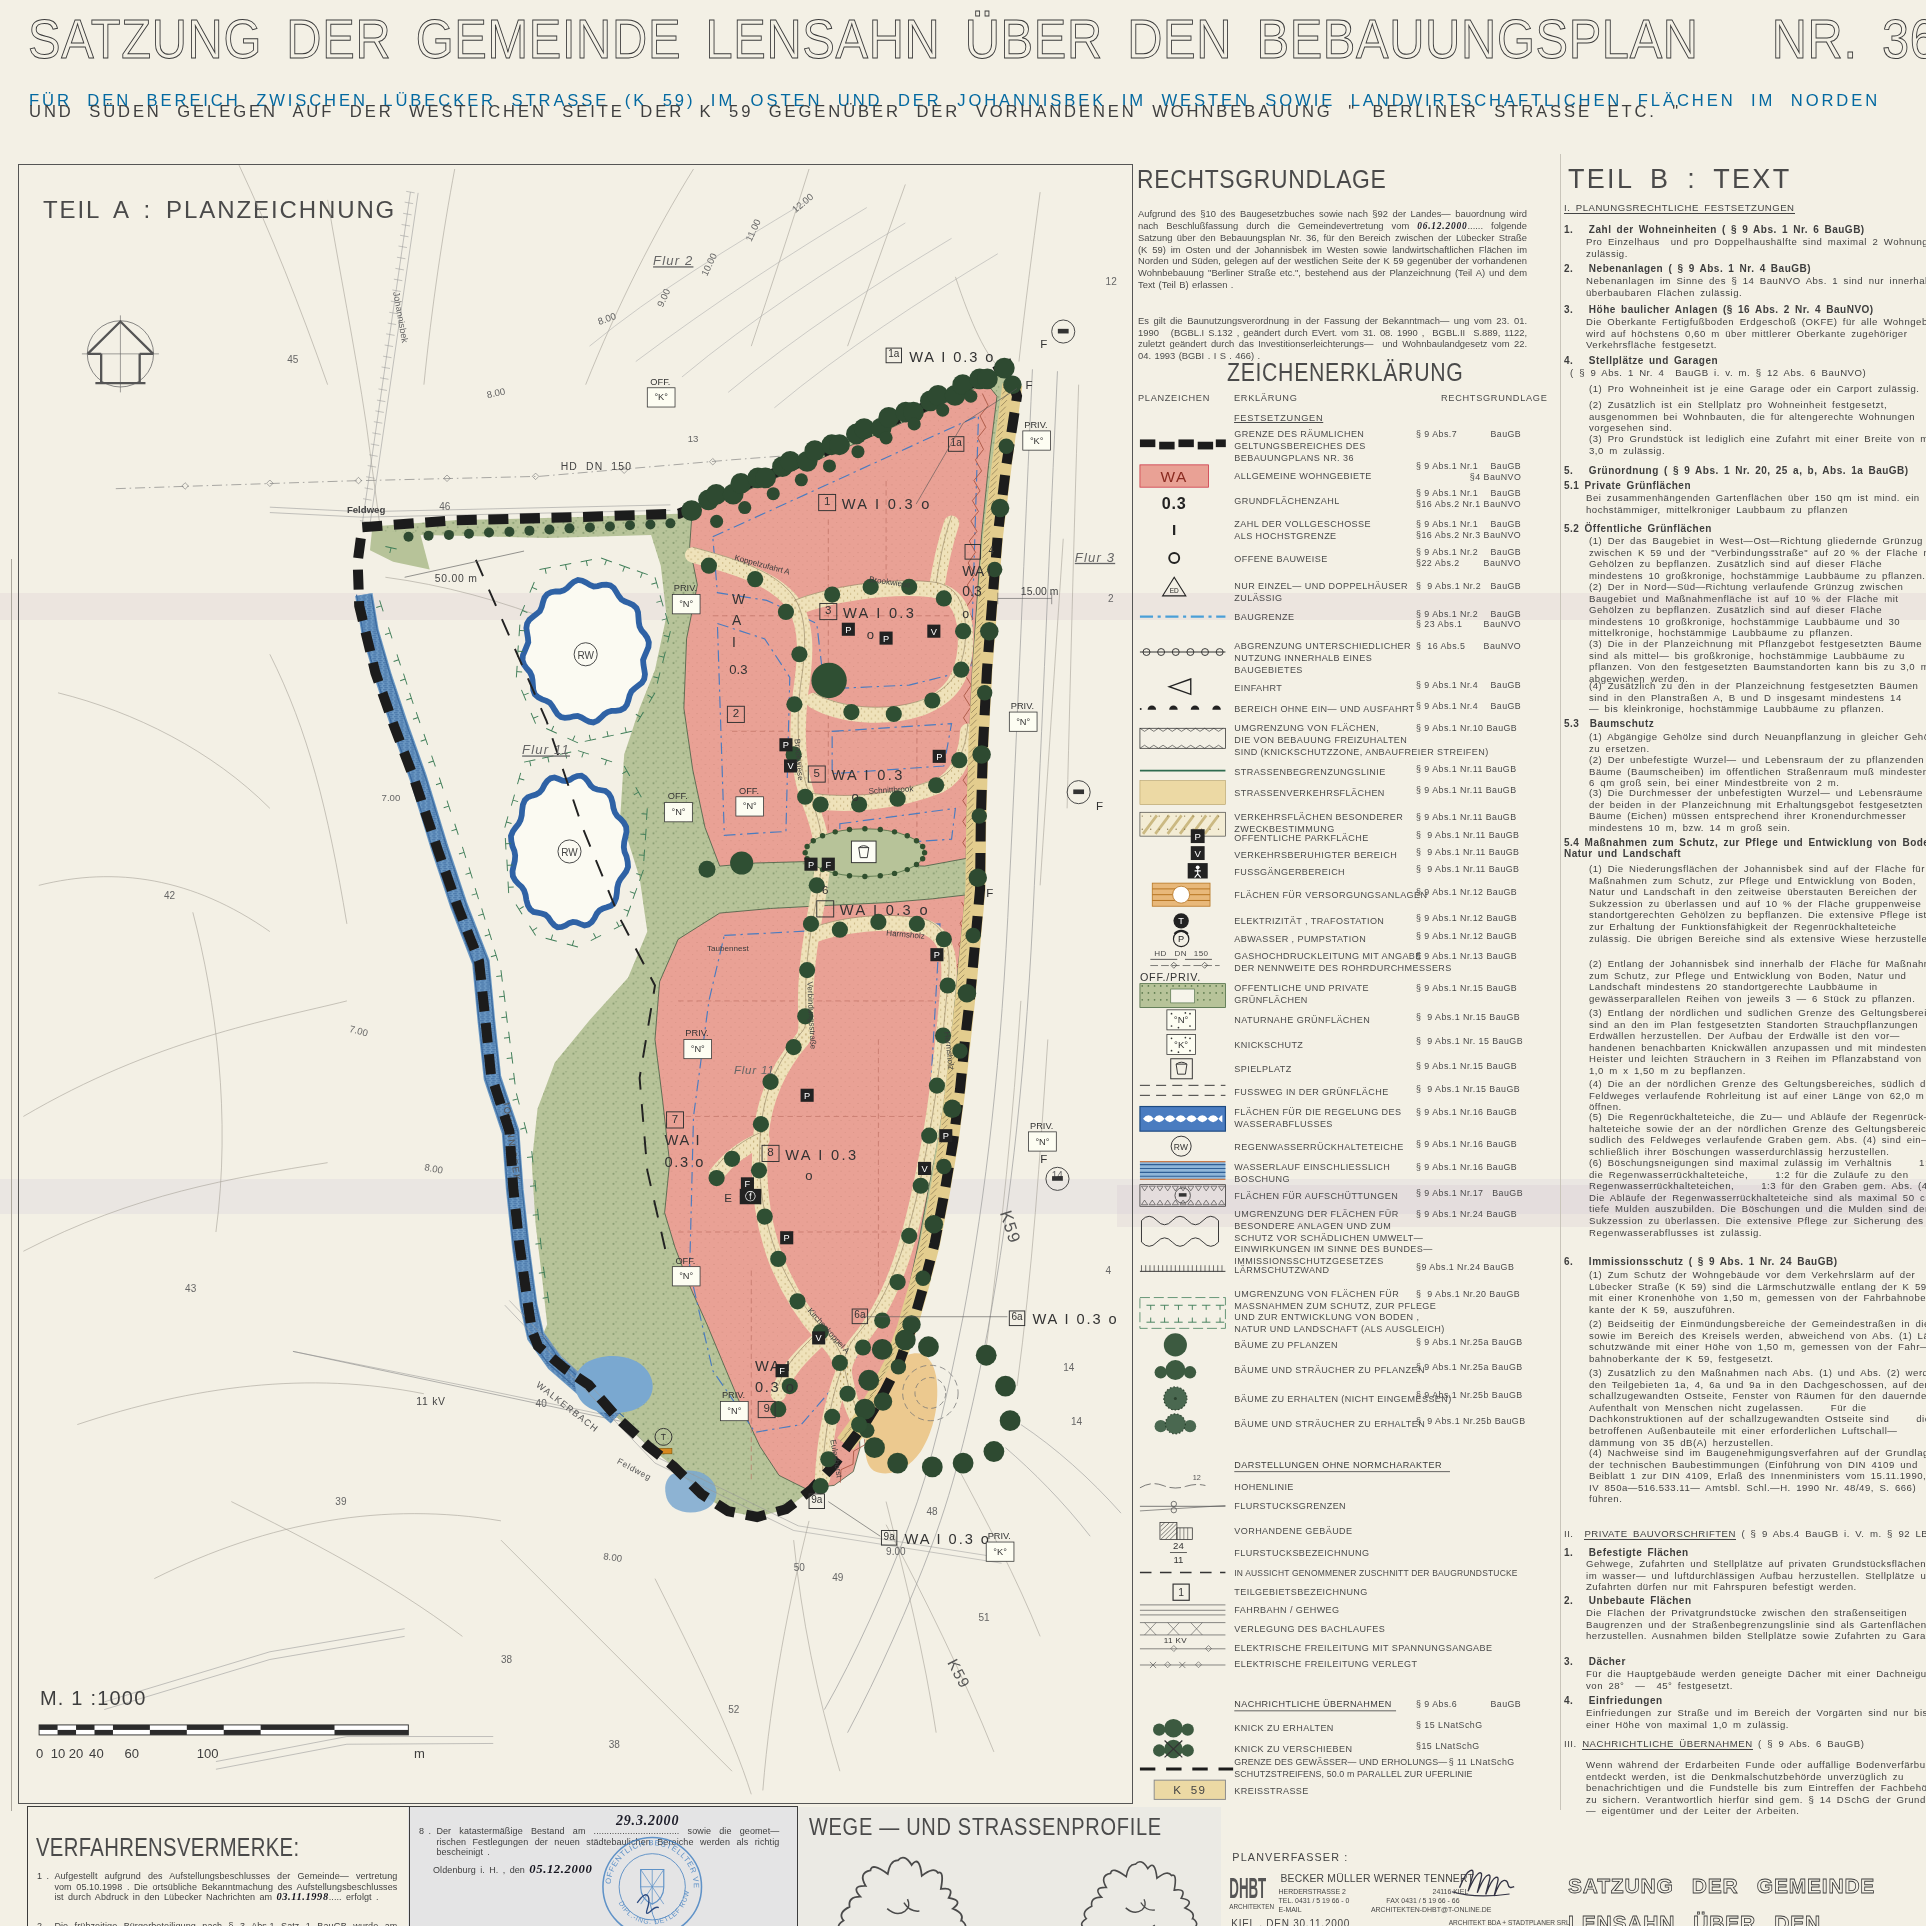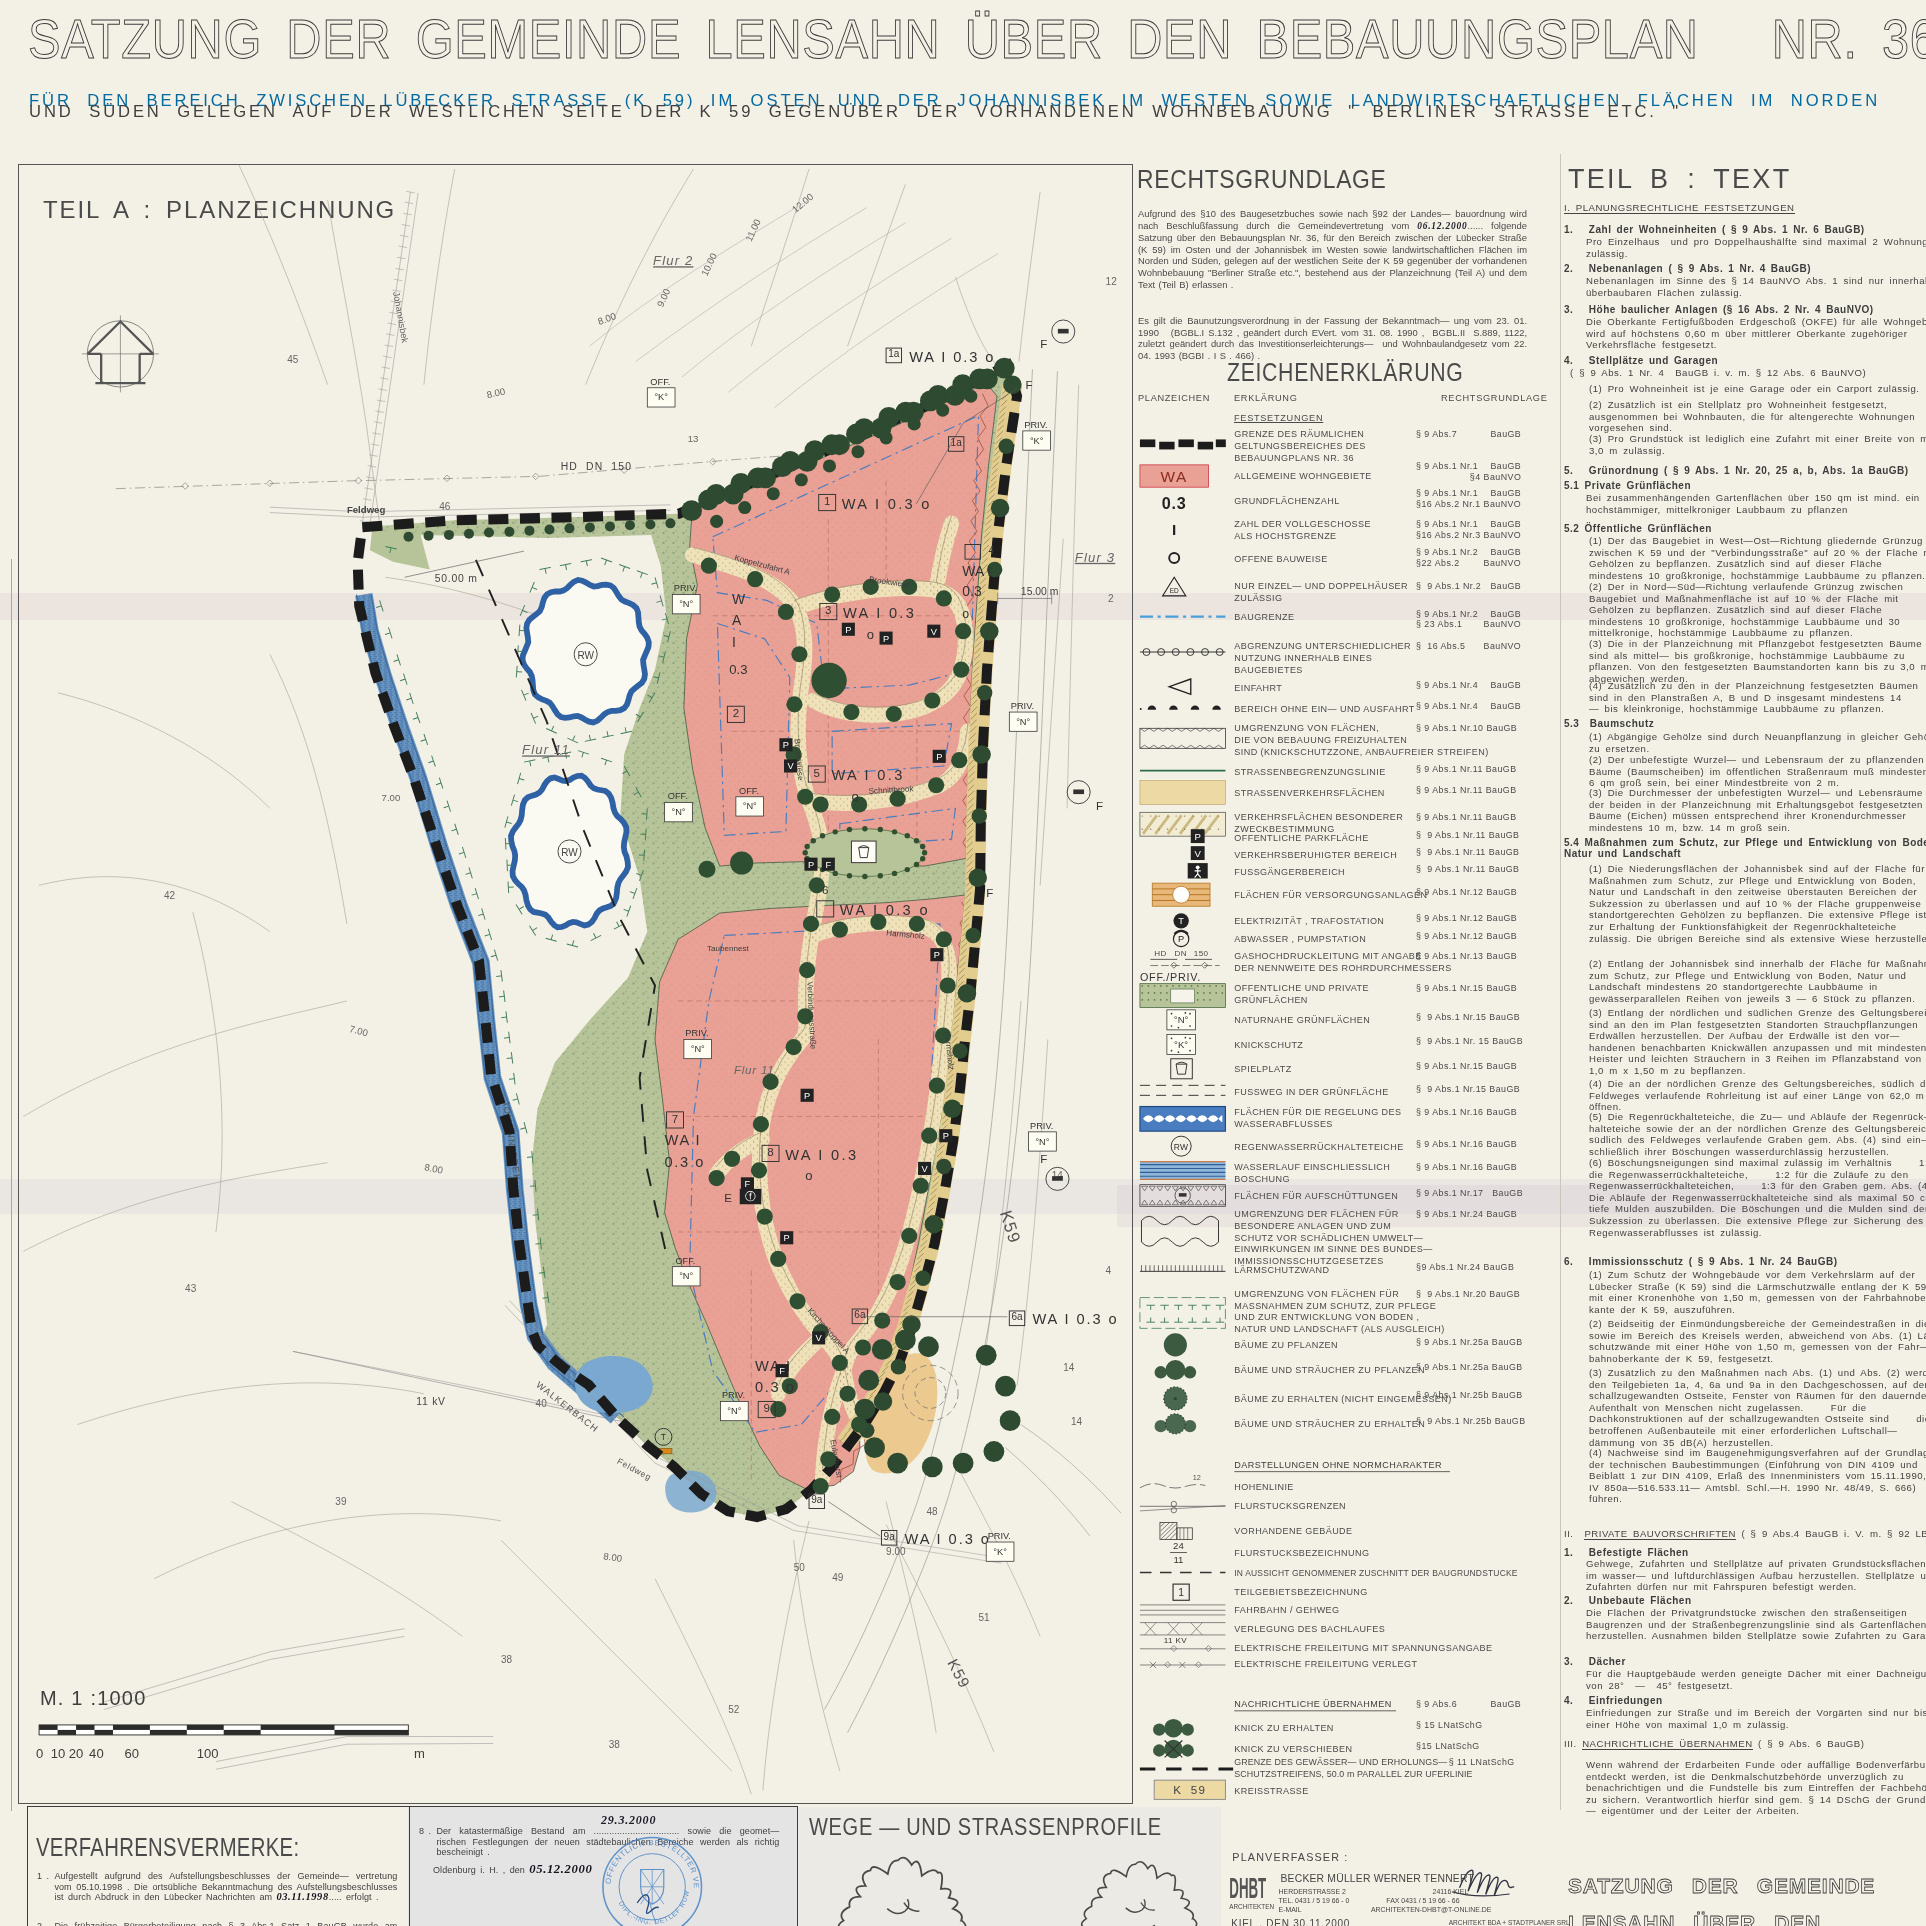--- a/index.html
+++ b/index.html
@@ -1601,21 +1601,21 @@
 <div class="abs" style="left:27px;top:1806px;width:381px;height:690px;border:0.8px solid #3c3c3c;"></div>
 
 <div class="abs" style="left:410px;top:1806px;width:387px;height:143px;border:0.8px solid #3c3c3c;border-left:none;"></div>
 
 <div class="abs" style="left:36px;top:1833px;font-size:25.4px;letter-spacing:0.4px;color:#4a4a4a;transform:scaleX(0.8);transform-origin:0 0;">VERFAHRENSVERMERKE:</div>
 
 <div class="abs vm" style="left:37px;top:1871px;width:362px;">1 .<span class="vmt">Aufgestellt aufgrund des Aufstellungsbeschlusses der Gemeinde— vertretung vom 05.10.1998 . Die ortsübliche Bekanntmachung des Aufstellungsbeschlusses ist durch Abdruck in den Lübecker Nachrichten am <span class="hw">03.11.1998</span>..... erfolgt .</span></div>
 
 <div class="abs vm" style="left:37px;top:1921px;width:362px;">2 .<span class="vmt">Die frühzeitige Bürgerbeteiligung nach § 3 Abs.1 Satz 1 BauGB wurde am 25.08.1999 durchgeführt.</span></div>
 
-<div class="abs hand" style="left:601px;top:1813px;font-size:12px;">29.3.2000</div>
+<div class="abs hand" style="left:616px;top:1813px;font-size:14px;">29.3.2000</div>
 <div class="abs vm" style="left:419px;top:1826px;width:362px;">8 .<span class="vmt">Der katastermäßige Bestand am ................................. sowie die geomet— rischen Festlegungen der neuen städtebaulichen Bereiche werden als richtig bescheinigt .</span></div>
 <div class="abs vm" style="left:433px;top:1864px;">Oldenburg i. H. , den <span class="hw" style="font-size:12.7px;">05.12.2000</span></div>
 
 <svg id="stamps" class="abs" style="left:0;top:1806px;" width="797" height="711" viewBox="0 4689 2070 1845">
 <defs>
 <g id="gstamp" opacity="0.75">
   <circle r="100" fill="none" stroke="#5b7ec2" stroke-width="3.5"></circle>
   <circle r="70" fill="none" stroke="#5b7ec2" stroke-width="2"></circle>
   <path d="M-26,-38 h52 v40 q0,26 -26,38 q-26,-12 -26,-38 z" fill="none" stroke="#5b7ec2" stroke-width="3"></path>
   <path d="M0,-38 v76 M-26,-18 h52 M-18,-30 l10,8 -10,8 M8,-30 l10,8 -10,8" stroke="#5b7ec2" stroke-width="2.5" fill="none"></path>

